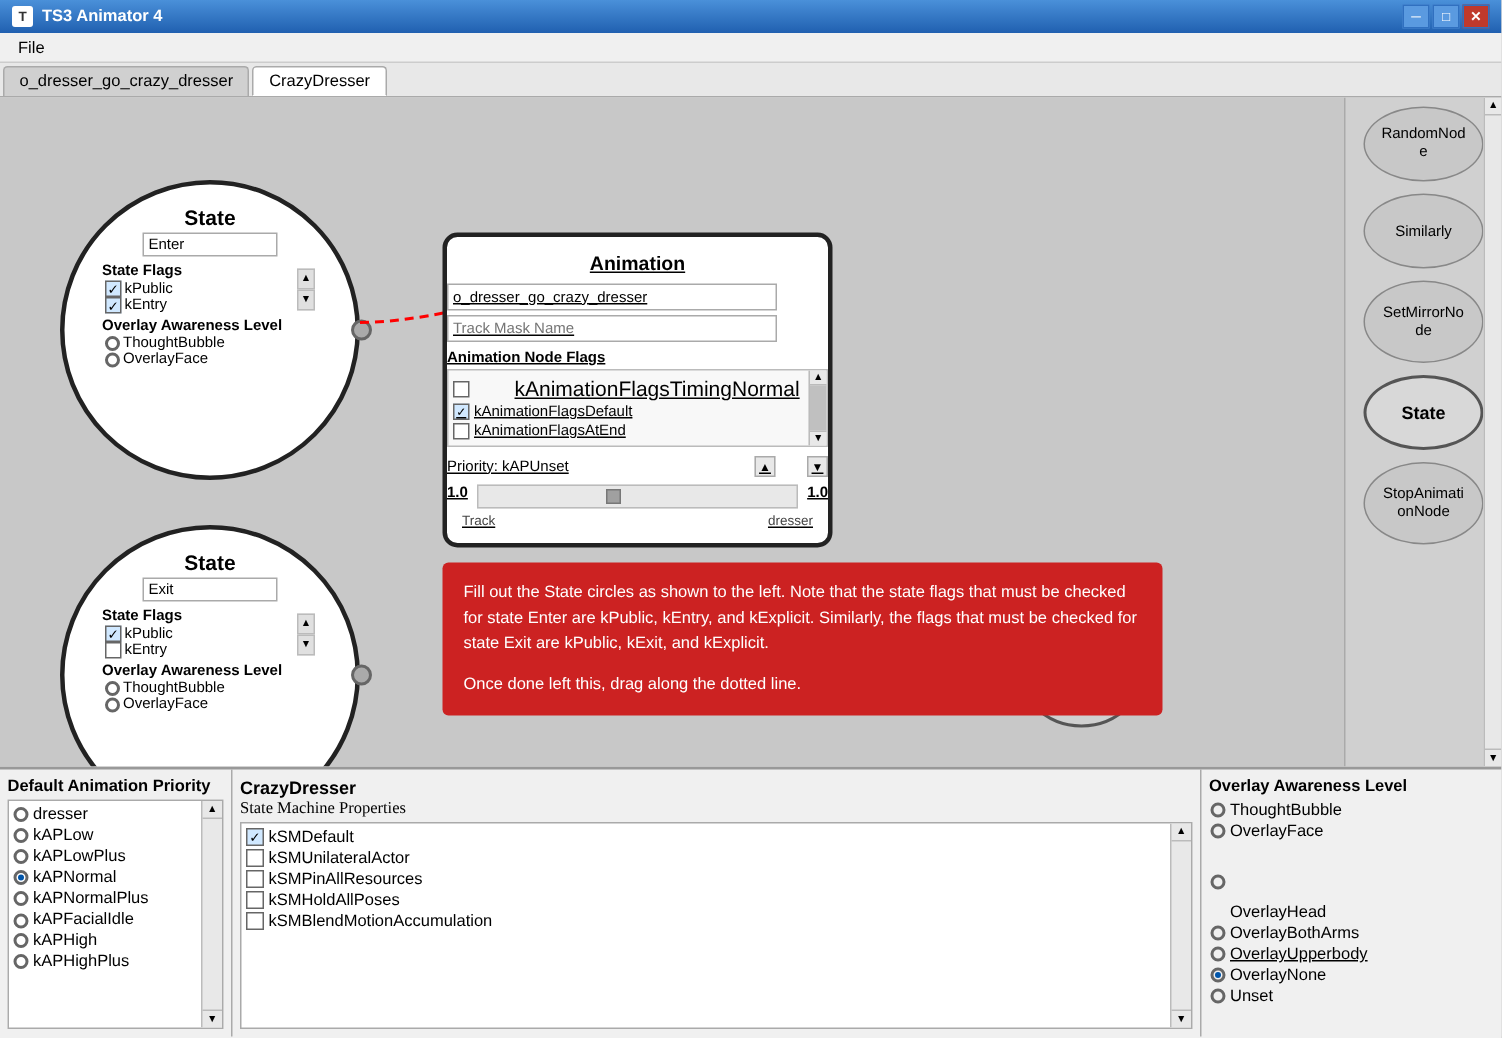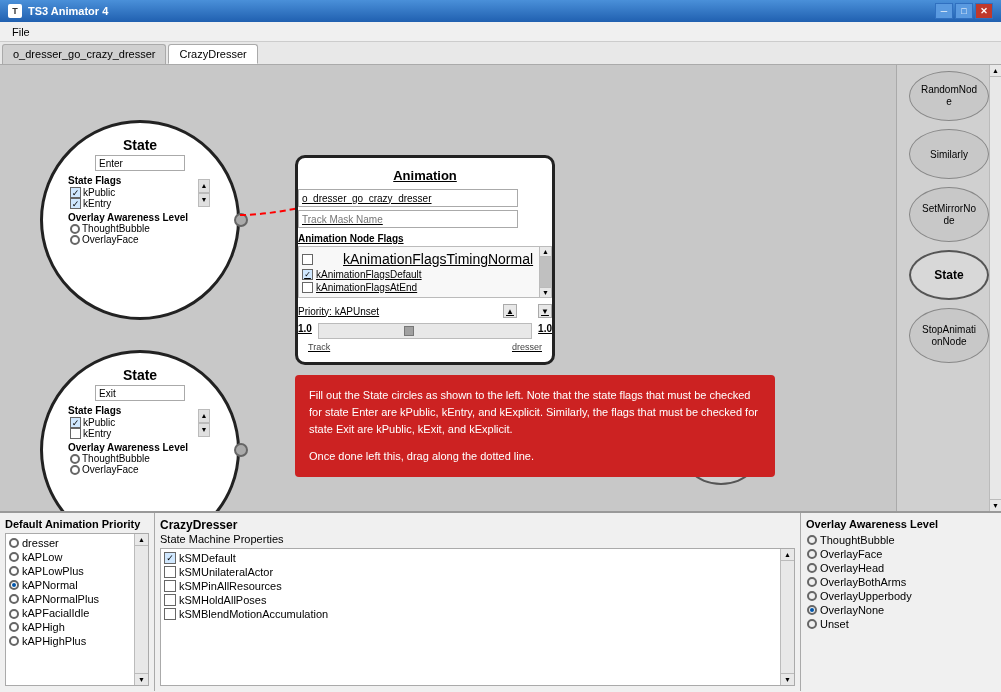--- a/index.html
+++ b/index.html
@@ -246,21 +246,21 @@
         <div style="width:14px; background:#e8e8e8; border-left:1px solid #bbb; display:flex; flex-direction:column;">
           <div style="font-size:7px; text-align:center; border-bottom:1px solid #bbb; padding:2px 0; cursor:pointer;">▲</div>
           <div style="flex:1;"></div>
           <div style="font-size:7px; text-align:center; border-top:1px solid #bbb; padding:2px 0; cursor:pointer;">▼</div>
         </div>
       </div>
     </div>
 
     <div style="flex:1; border-right:1px solid #aaa; padding:5px; display:flex; flex-direction:column;">
       <div style="font-weight:bold; font-size:12px; margin-bottom:1px;">CrazyDresser</div>
-      <div style="font-size:11px; margin-bottom:3px;">State Machine Properties</div>
+      <div style="font-size:11px; margin-bottom:3px;font-family:Liberation Serif, serif;">State Machine Properties</div>
       <div style="flex:1; border:1px solid #aaa; background:white; overflow:hidden; display:flex;">
         <div style="flex:1; overflow-y:auto; padding:2px;">
           <div style="display:flex; align-items:center; gap:3px; padding:1px;">
             <div style="width:12px; height:12px; border:1px solid #666; background:#d0e8ff; display:flex; align-items:center; justify-content:center; font-size:9px; flex-shrink:0;">✓</div>
             <span style="font-size:11px;">kSMDefault</span>
           </div>
           <div style="display:flex; align-items:center; gap:3px; padding:1px;">
             <div style="width:12px; height:12px; border:1px solid #666; background:white; flex-shrink:0;"></div>
             <span style="font-size:11px;">kSMUnilateralActor</span>
           </div>
@@ -291,29 +291,29 @@
         <div style="display:flex; align-items:center; gap:3px; padding:1px;">
           <div style="width:10px; height:10px; border-radius:50%; border:2px solid #666; flex-shrink:0;"></div>
           <span style="font-size:11px;">ThoughtBubble</span>
         </div>
         <div style="display:flex; align-items:center; gap:3px; padding:1px;">
           <div style="width:10px; height:10px; border-radius:50%; border:2px solid #666; flex-shrink:0;"></div>
           <span style="font-size:11px;">OverlayFace</span>
         </div>
         <div style="display:flex; align-items:center; gap:3px; padding:1px;">
           <div style="width:10px; height:10px; border-radius:50%; border:2px solid #666; flex-shrink:0;"></div>
-          <span style="font-size:11px;">OverlayHead</span>
+          <span style="font-size:11px;margin-top:40px;">OverlayHead</span>
         </div>
         <div style="display:flex; align-items:center; gap:3px; padding:1px;">
           <div style="width:10px; height:10px; border-radius:50%; border:2px solid #666; flex-shrink:0;"></div>
           <span style="font-size:11px;">OverlayBothArms</span>
         </div>
         <div style="display:flex; align-items:center; gap:3px; padding:1px;">
           <div style="width:10px; height:10px; border-radius:50%; border:2px solid #666; flex-shrink:0;"></div>
-          <span style="font-size:11px;">OverlayUpperbody</span>
+          <span style="font-size:11px;text-decoration:underline;">OverlayUpperbody</span>
         </div>
         <div style="display:flex; align-items:center; gap:3px; padding:1px;">
           <div style="width:10px; height:10px; border-radius:50%; border:2px solid #666; display:flex; align-items:center; justify-content:center; flex-shrink:0;">
             <div style="width:4px; height:4px; background:#0055aa; border-radius:50%;"></div>
           </div>
           <span style="font-size:11px;">OverlayNone</span>
         </div>
         <div style="display:flex; align-items:center; gap:3px; padding:1px;">
           <div style="width:10px; height:10px; border-radius:50%; border:2px solid #666; flex-shrink:0;"></div>
           <span style="font-size:11px;">Unset</span>

